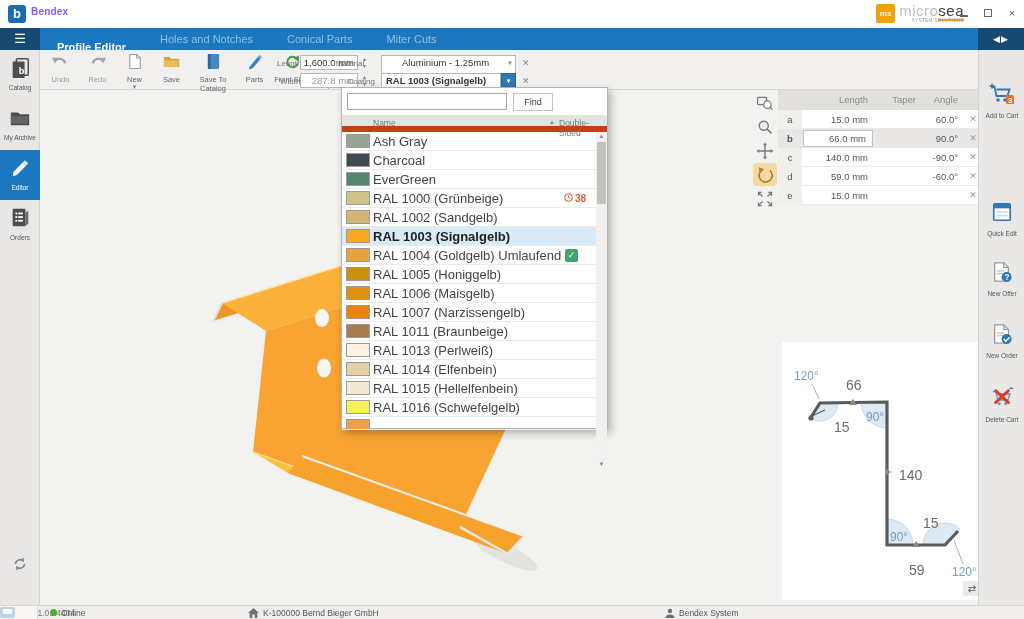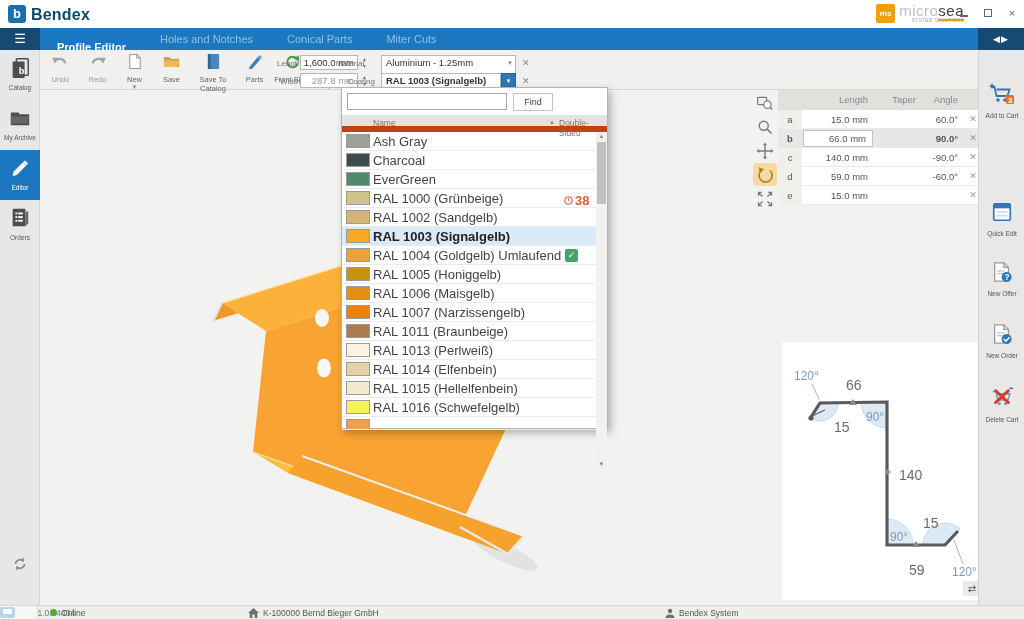--- a/index.html
+++ b/index.html
@@ -4,21 +4,21 @@
 <style>
   * { margin:0; padding:0; box-sizing:border-box; }
   html,body { width:1024px; height:619px; }
   body { font-family:"Liberation Sans","DejaVu Sans",sans-serif; background:#dcdcdc; }
   #app { position:relative; width:1024px; height:619px; background:#f2f2f0; overflow:hidden; }
   .abs { position:absolute; }
 
   
   #titlebar { left:0; top:0; width:1024px; height:28px; background:#fff; }
   #logo-box { left:8px; top:5px; width:18px; height:18px; background:#1a6fae; border-radius:3px; color:#fff; font-weight:bold; font-size:13px; text-align:center; line-height:17px; }
-  #app-name { left:31px; top:6px; font-size:16px; color:#0c4a6e; font-weight:600; letter-spacing:.2px; }
+  #app-name { left:31px; top:6px; font-size:10px; color:#8b5cf6; font-weight:600; letter-spacing:.2px; }
   #vendor { right:60px; top:3px; display:flex; align-items:center; gap:4px; }
   #vendor-mark { width:19px; height:19px; background:#f2a007; border-radius:2px; color:#fff; font-size:8px; font-weight:bold; text-align:center; line-height:19px; }
   #vendor-text { line-height:1; }
   #vendor-name { font-size:15px; font-weight:normal; letter-spacing:.5px; }
   #vendor-name .lt { color:#b9bec3; } #vendor-name .dk { color:#3a3f44; border-bottom:2px solid #f2a007; }
   #vendor-tag { font-size:4.5px; color:#9a9a9a; text-align:right; margin-top:1px; letter-spacing:.4px; }
   #win-controls { right:6px; top:7px; display:flex; gap:12px; align-items:center; }
   #win-controls .wc { width:12px; height:12px; color:#666; font-size:11px; line-height:12px; text-align:center; cursor:default; }
   #wc-min i { display:block; width:8px; border-bottom:2px solid #666; margin:8px auto 0; }
   #wc-rest i { display:block; width:8px; height:8px; border:1.5px solid #666; margin:2px auto 0; }
@@ -43,21 +43,21 @@
   .fld-label { font-size:8px; color:#777; }
   .fld { background:#fff; border:1px solid #b9b7b4; font-size:9.5px; color:#333; }
   #length-label { left:237px; top:9px; } #width-label { left:240px; top:27px; }
   #length-input { left:260px; top:5px; width:58px; height:15px; text-align:right; padding-right:3px; line-height:13px; }
   #width-input { left:260px; top:23px; width:58px; height:15px; text-align:right; padding-right:3px; line-height:13px; color:#999; }
   .spinner { width:9px; height:15px; font-size:5px; color:#777; line-height:1; text-align:center; }
   #spin1 { left:320px; top:5px; } #spin2 { left:320px; top:23px; }
   .spinner i { display:block; font-style:normal; height:7px; line-height:8px; }
   #material-label { left:285px; top:9px; width:50px; text-align:center;}
   #coating-label { left:285px; top:27px; width:50px; text-align:right;}
-  #material-combo { left:341px; top:5px; width:135px; height:30px; line-height:13px; padding-left:4px; }
+  #material-combo { left:341px; top:5px; width:135px; height:30px; line-height:13px; padding-left:20px; }
   #material-combo .cbx { position:absolute; right:2px; top:0; font-size:6px; color:#888; line-height:14px;}
   #coating-combo { left:341px; top:23px; width:120px; height:15px; line-height:13px; padding-left:4px; font-weight:bold; }
   #coating-caret { left:461px; top:23px; width:15px; height:15px; background:#2f77b6; color:#fff; font-size:6px; text-align:center; line-height:15px; border:1px solid #26659c; }
   .combo-x { font-size:9px; color:#888; } #mat-x { left:482px; top:8px; } #coat-x { left:482px; top:26px; }
 
   
   #sidebar { left:0; top:50px; width:40px; height:555px; background:#e8e7e5; border-right:1px solid #d5d3d0; }
   .sb-item { width:40px; height:50px; text-align:center; padding-top:7px; }
   .sb-item .ic svg { height:22px; }
   .sb-item .sb-label { font-size:6.5px; color:#555; margin-top:1px; }
@@ -80,21 +80,21 @@
   .thead { height:20px; background:#e2e0dd; color:#8a8a8a; }
   .thead span, .trow span { display:block; }
   .c-id { width:24px; } .c-len { width:72px; } .c-tap { width:48px; } .c-ang { width:42px; } .c-x { width:18px; text-align:center; }
   .thead span { line-height:20px; text-align:right; padding-right:6px; }
   .trow { height:19px; background:#fff; border-bottom:1px solid #eceae8; align-items:center; }
   .trow .c-id { background:#f0efec; text-align:center; line-height:19px; color:#555; height:19px; }
   .trow .c-len,.trow .c-tap,.trow .c-ang { text-align:right; padding-right:6px; color:#555; }
   .trow .c-x { color:#999; font-size:9px; }
   .trow.sel { background:#e9e7e5; }
   .trow.sel .c-id { background:#e9e7e5; font-weight:bold; }
-  .trow.sel .c-ang { font-weight:bold; }
+  .trow.sel .c-ang { font-weight:normal; }
   .trow.sel .c-len { background:#fff; border:1px solid #c5c3c0; height:17px; line-height:15px; margin:0 1px; width:70px; }
 
   
   #diagram { left:782px; top:342px; width:203px; height:258px; background:#fff; z-index:2; }
   #flip-btn { right:4px; bottom:4px; width:18px; height:15px; background:#eceae7; color:#555; font-size:10px; text-align:center; line-height:15px; }
 
   
   #actionbar { right:0; top:50px; width:46px; height:555px; background:#eae8e6; border-left:1px solid #d5d3d0; z-index:2; }
   .act { width:46px; text-align:center; position:absolute; }
   .act .ic svg { height:24px; }
@@ -119,21 +119,21 @@
   #dd-header { left:0; top:27px; width:265px; height:17px; background:#e5e3e0; border-bottom:6px solid #c2410c; font-size:8.5px; color:#777; }
   #dd-header .h-name { position:absolute; left:31px; top:3px; }
   #dd-header .h-sort { position:absolute; left:207px; top:4px; font-size:6px; color:#888; }
   #dd-header .h-ds { position:absolute; left:217px; top:3px; }
   #dd-rows { left:0; top:44px; width:254px; height:336px; overflow:hidden; }
   .drow { position:relative; height:19px; border-bottom:1px solid #edebe8; display:flex; align-items:center; }
   .drow.sel { background:#d9eaf8; }
   .swatch { position:absolute; left:4px; top:2px; width:24px; height:14px; border:1px solid #9b9b9b; }
   .dname { position:absolute; left:31px; font-size:13px; color:#444; white-space:nowrap; }
   .drow.sel .dname { font-weight:bold; color:#222; }
-  .dbadge { position:absolute; left:222px; top:4px; display:flex; align-items:center; gap:2px; font-size:13px; color:#e05c3f; font-weight:bold; }
+  .dbadge { position:absolute; left:222px; top:4px; display:flex; gap:2px; font-size:10px; color:#e05c3f; font-weight:bold; }
   .dcheck { position:absolute; left:223px; top:3px; width:13px; height:13px; background:#44a26c; border-radius:2px; color:#fff; font-size:9px; line-height:13px; text-align:center; }
   #dd-scroll { left:254px; top:44px; width:11px; height:336px; background:#f2f1ef; }
   #dd-scroll .sarr { position:absolute; left:0; width:11px; font-size:6px; color:#888; text-align:center; }
   #dd-thumb { position:absolute; left:1px; top:10px; width:9px; height:62px; background:#c3c1be; }
 
   .ic { display:inline-block; line-height:0; }
   text { font-family:"Liberation Sans","DejaVu Sans",sans-serif; }
 </style>
 </head>
 <body>

